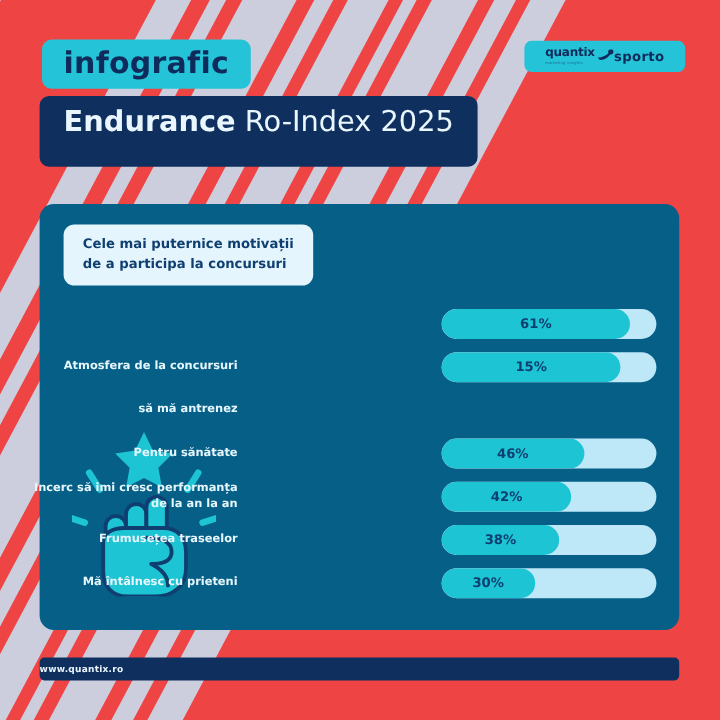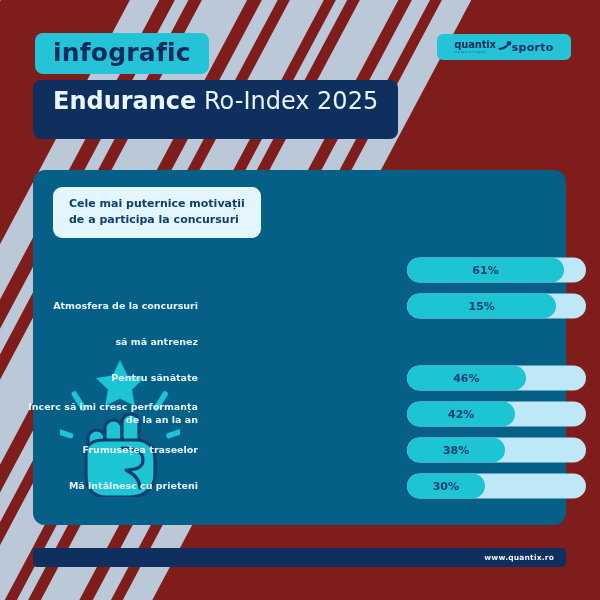--- a/index.html
+++ b/index.html
@@ -10,21 +10,21 @@
     width: 600px;
     height: 600px;
     overflow: hidden;
     font-family: "DejaVu Sans", "Liberation Sans", sans-serif;
     background: #d6eefb;
   }
   #stage {
     position: relative;
     width: 600px;
     height: 600px;
-    background: #7f1d1d;
+    background: #ef4444;
     overflow: hidden;
   }
   
   #stripes {
     position: absolute;
     inset: 0;
     overflow: hidden;
     pointer-events: none;
   }
   .stripe {
@@ -163,21 +163,20 @@
   .track {
     position: absolute;
     left: 335px;
     top: 50%;
     transform: translateY(-50%);
     width: 179px;
     height: 25px;
     background: #bee8f8;
     border-radius: 13px;
     overflow: hidden;
-    margin-left: 39px;
   }
   .fill {
     position: absolute;
     left: 0;
     top: 0;
     height: 25px;
     background: #1cc4d4;
     border-radius: 13px;
     display: flex;
     align-items: center;
@@ -193,21 +192,21 @@
   #footer-bar {
     position: absolute;
     left: 33px;
     top: 548px;
     width: 533px;
     height: 19px;
     background: #0f2f5e;
     border-radius: 4px;
     display: flex;
     align-items: center;
-    justify-content: flex-end;
+    justify-content: flex-start;
   }
   #footer-bar .url {
     color: #e9f6fd;
     font-size: 7.5px;
     font-weight: bold;
     margin-right: 12px;
     letter-spacing: .2px;
   }
 </style>
 </head>

